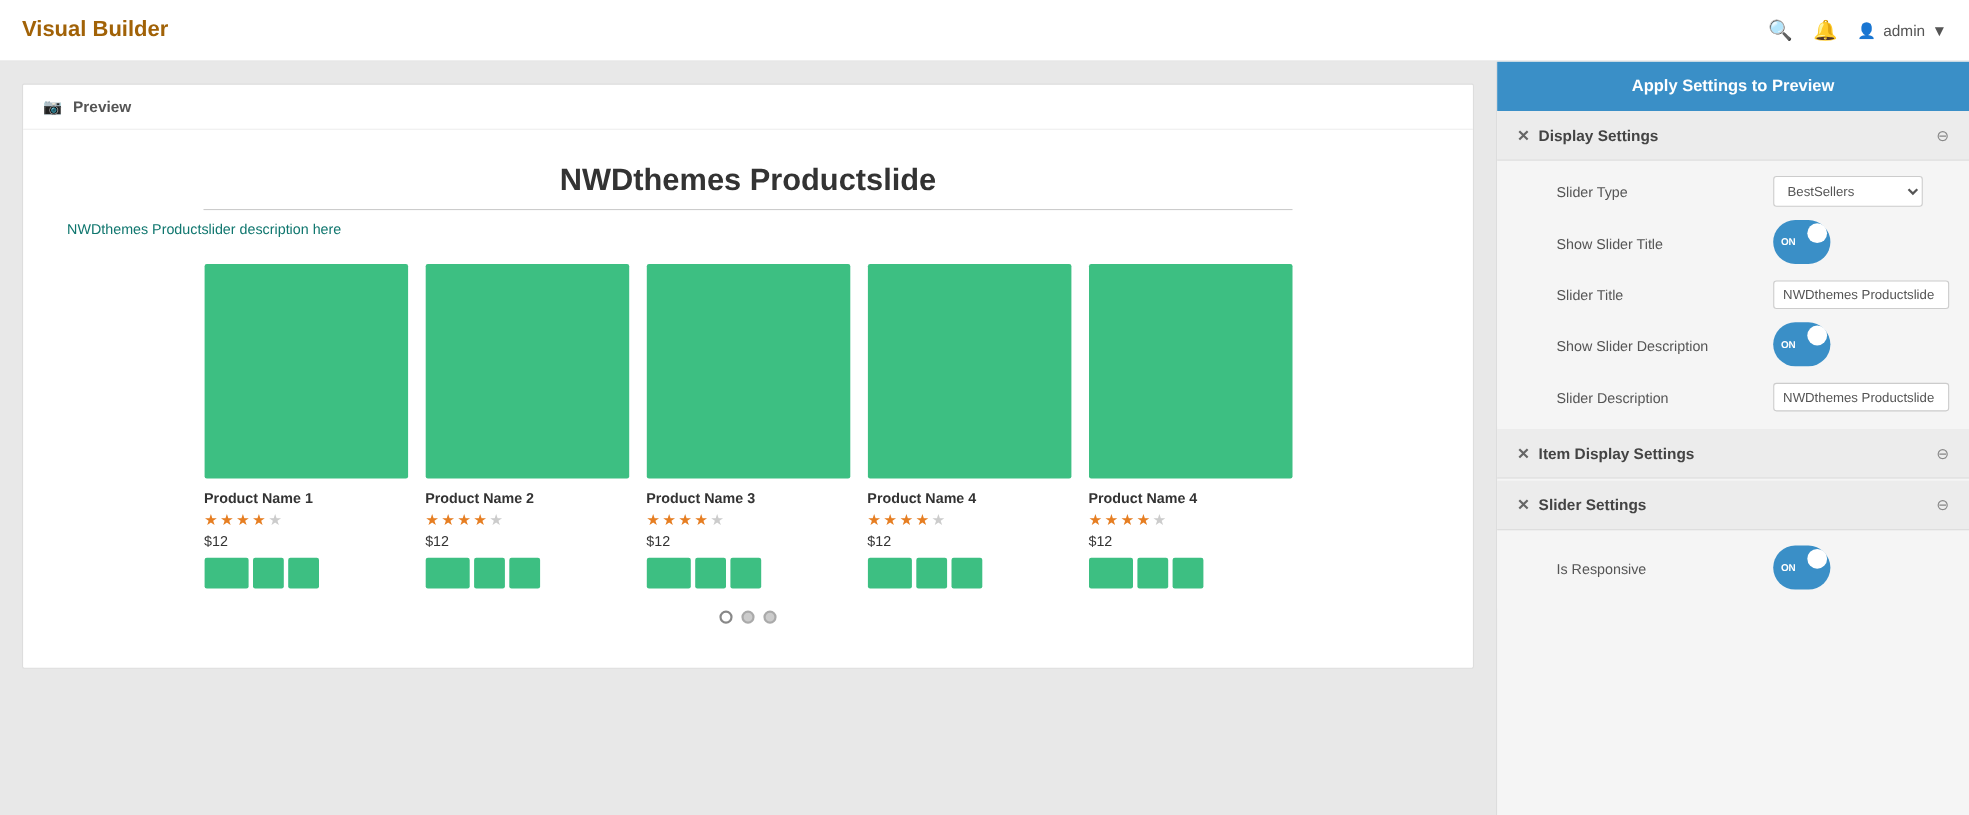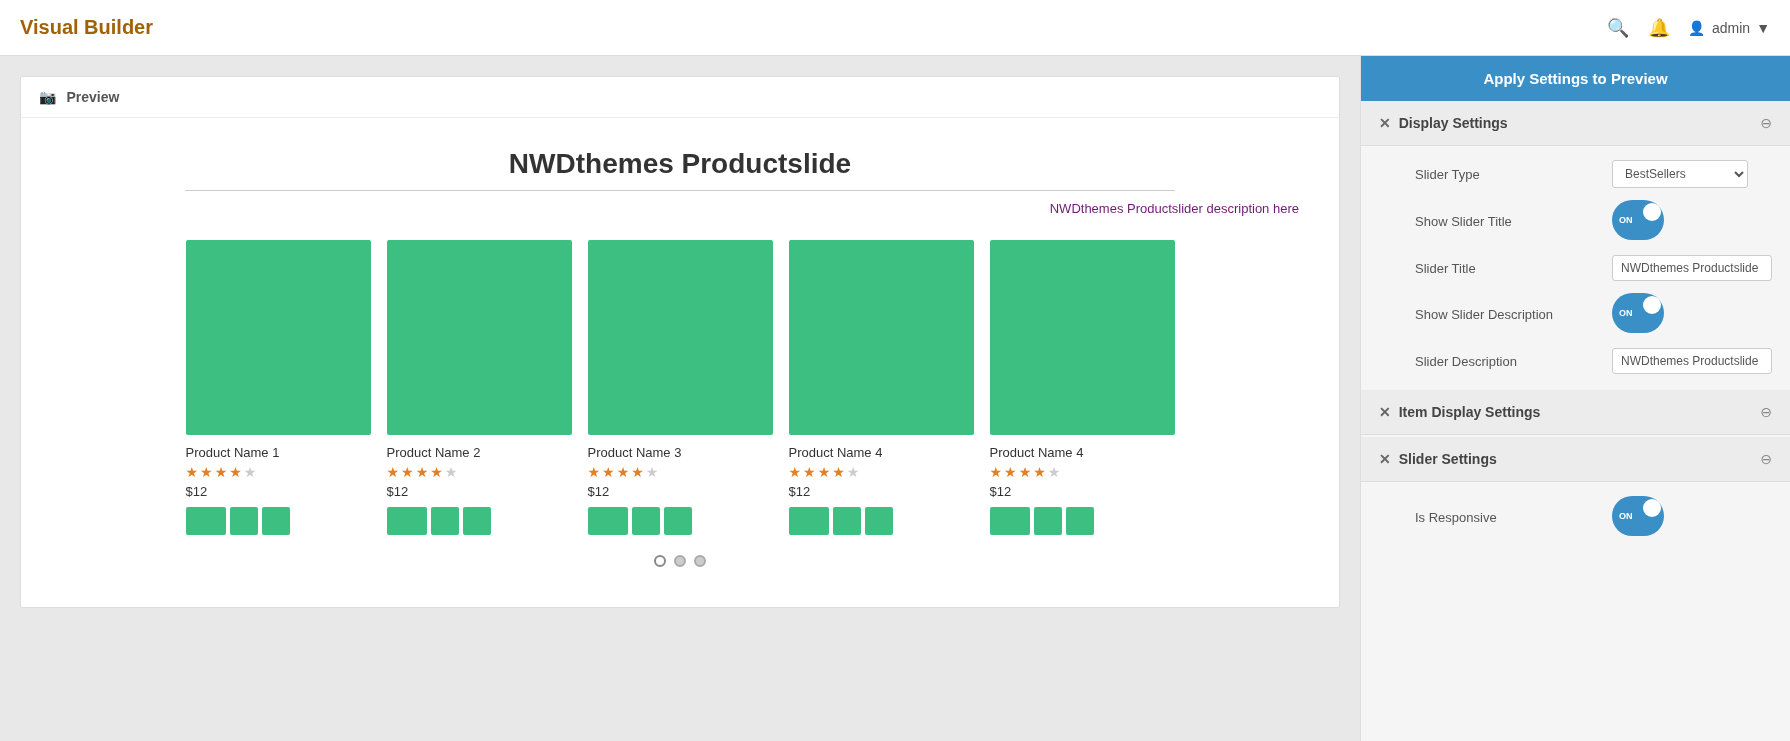--- a/index.html
+++ b/index.html
@@ -76,22 +76,22 @@
       color: #333;
       margin-bottom: 6px;
     }
     .slider-divider {
       border: none;
       border-top: 1px solid #ccc;
       margin: 10px auto;
       width: 80%;
     }
     .slider-description {
-      text-align: right;
-      color: #701a75;
+      text-align: left;
+      color: #0f766e;
       font-size: 13px;
       margin-bottom: 24px;
     }
     .products-grid {
       display: flex;
       gap: 16px;
       justify-content: center;
     }
     .product-item {
       flex: 1;
@@ -99,21 +99,21 @@
     }
     .product-image {
       width: 100%;
       height: 195px;
       background: #3dbf82;
       border-radius: 2px;
       margin-bottom: 10px;
     }
     .product-name {
       font-size: 13px;
-      font-weight: 400;
+      font-weight: 700;
       color: #333;
       margin-bottom: 4px;
     }
     .product-stars {
       display: flex;
       gap: 2px;
       margin-bottom: 4px;
     }
     .star {
       color: #e67e22;

